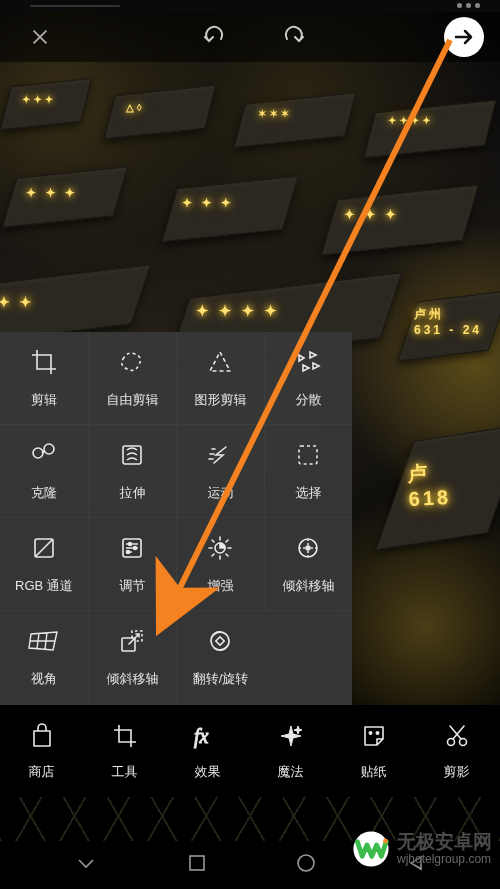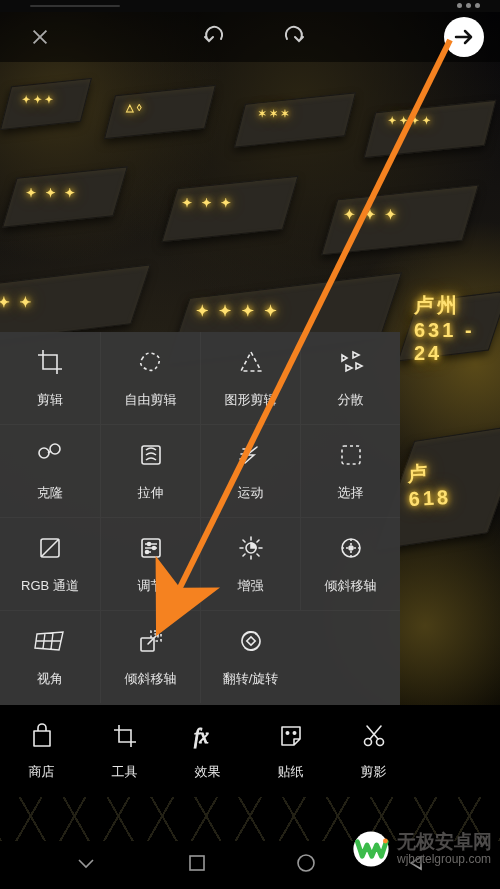--- a/index.html
+++ b/index.html
@@ -97,21 +97,21 @@
     position: absolute;
     color: #ffe070;
     text-shadow: 0 0 6px #ffd030, 0 0 12px rgba(255,200,50,.7), 0 0 20px rgba(255,180,40,.4);
     font-weight: 700;
     letter-spacing: 3px;
   }
 
   .tool-grid {
     position: absolute;
     left: 0; top: 332px;
-    width: 400px;
+    width: 352px;
     background: rgba(55,55,55,0.96);
     z-index: 20;
     display: flex;
     flex-direction: column;
     padding-bottom: 4px;
   }
   .grid-row {
     display: flex;
     border-top: 1px solid rgba(255,255,255,0.04);
   }
@@ -246,21 +246,21 @@
   <div class="plaque" style="left:396px; top:420px; width:110px; height:110px; transform:skew(-22deg,-6deg) rotate(-3deg);"></div>
   <span class="glow" style="left:22px; top:82px; font-size:10px;">✦✦✦</span>
   <span class="glow" style="left:126px; top:90px; font-size:10px;">△◊</span>
   <span class="glow" style="left:258px; top:96px; font-size:10px;">✶✶✶</span>
   <span class="glow" style="left:388px; top:103px; font-size:10px;">✦✦✦✦</span>
   <span class="glow" style="left:26px; top:174px; font-size:12px;">✦ ✦ ✦</span>
   <span class="glow" style="left:182px; top:184px; font-size:12px;">✦ ✦ ✦</span>
   <span class="glow" style="left:344px; top:195px; font-size:13px;">✦ ✦ ✦</span>
   <span class="glow" style="left:-2px; top:282px; font-size:14px;">✦ ✦</span>
   <span class="glow" style="left:196px; top:290px; font-size:15px;">✦ ✦ ✦ ✦</span>
-  <span class="glow" style="left:414px; top:280px; font-size:20px;">卢州<br>631 - 24</span>
+  <span class="glow" style="left:414px; top:294px; font-size:12px;">卢州<br>631 - 24</span>
   <span class="glow" style="left:408px; top:448px; font-size:20px; transform:rotate(-3deg);">卢<br>618</span>
 </div>
 
 <div class="top-bar">
   <div class="top-left">
     <svg width="22" height="22" viewBox="0 0 24 24" fill="none" stroke-width="2">
         <path d="M5 5 L19 19 M19 5 L5 19"></path>
       </svg>
   </div>
   <div class="top-center">
@@ -416,20 +416,27 @@
     <span><svg width="30" height="30" viewBox="0 0 30 30" fill="none" stroke-width="1.6">
           <path d="M9 4 V21 H26 M4 9 H21 V26"></path>
         </svg></span>
     <span class="label">工具</span>
   </div>
   <div class="bottom-item">
     <span><svg width="34" height="30" viewBox="0 0 34 30" fill="none">
           <text x="3" y="22" font-size="20" font-style="italic" font-family="serif" fill="#e8e8e8">fx</text>
         </svg></span>
     <span class="label">效果</span>
+  </div>
+  <div class="bottom-item">
+    <span><svg width="30" height="30" viewBox="0 0 30 30" fill="#e8e8e8" stroke="none">
+          <path d="M15 5 L17 13 L25 15 L17 17 L15 25 L13 17 L5 15 L13 13 Z"></path>
+          <path d="M22 5 L23 8 L26 9 L23 10 L22 13 L21 10 L18 9 L21 8 Z"></path>
+        </svg></span>
+    <span class="label">魔法</span>
   </div>
   <div class="bottom-item">
     <span><svg width="30" height="30" viewBox="0 0 30 30" fill="none" stroke-width="1.6">
           <path d="M6 6 H24 V18 L18 24 H6 Z M18 24 V18 H24" stroke-linejoin="round"></path>
           <circle cx="11.5" cy="12" r="1.2" fill="#e8e8e8"></circle>
           <circle cx="18.5" cy="12" r="1.2" fill="#e8e8e8"></circle>
         </svg></span>
     <span class="label">贴纸</span>
   </div>
   <div class="bottom-item">

